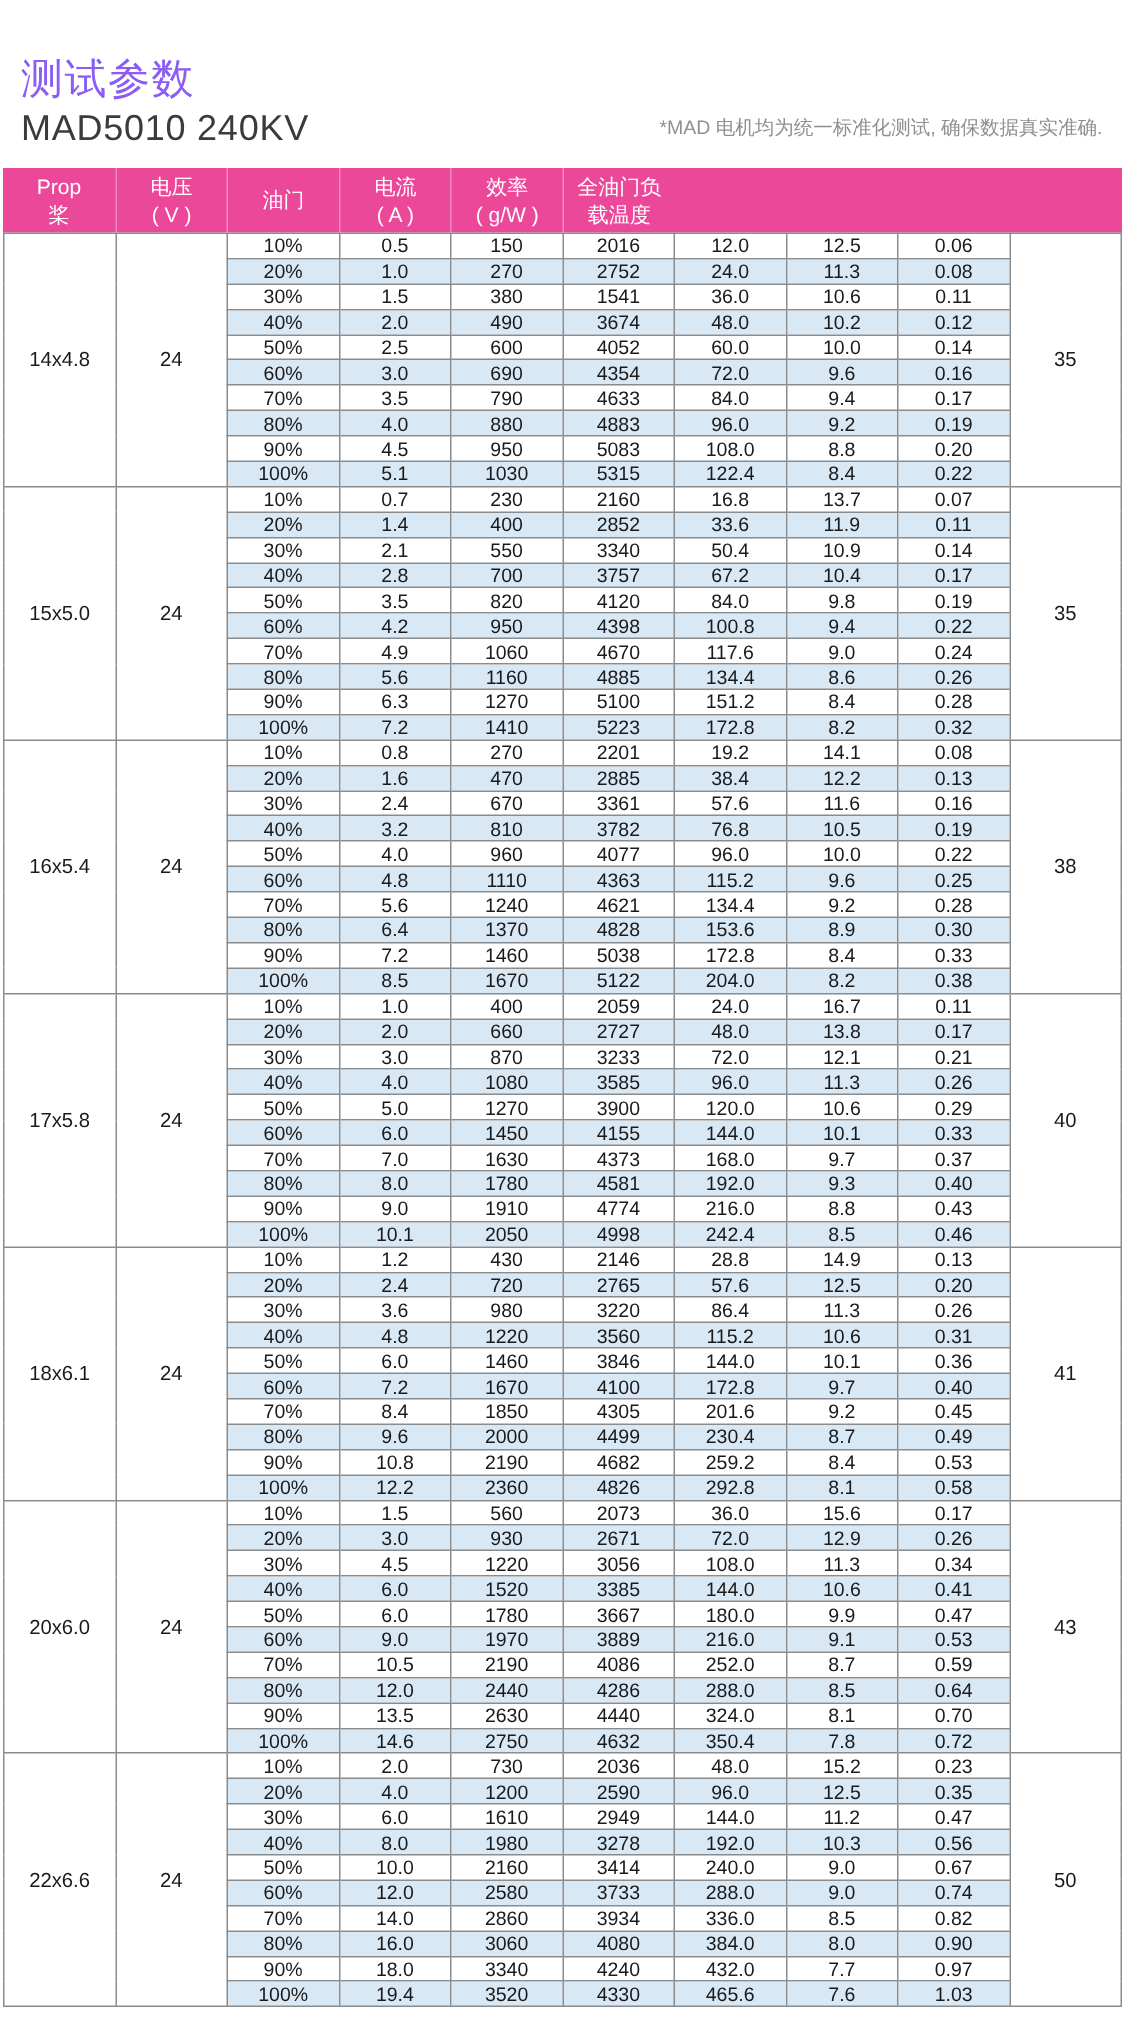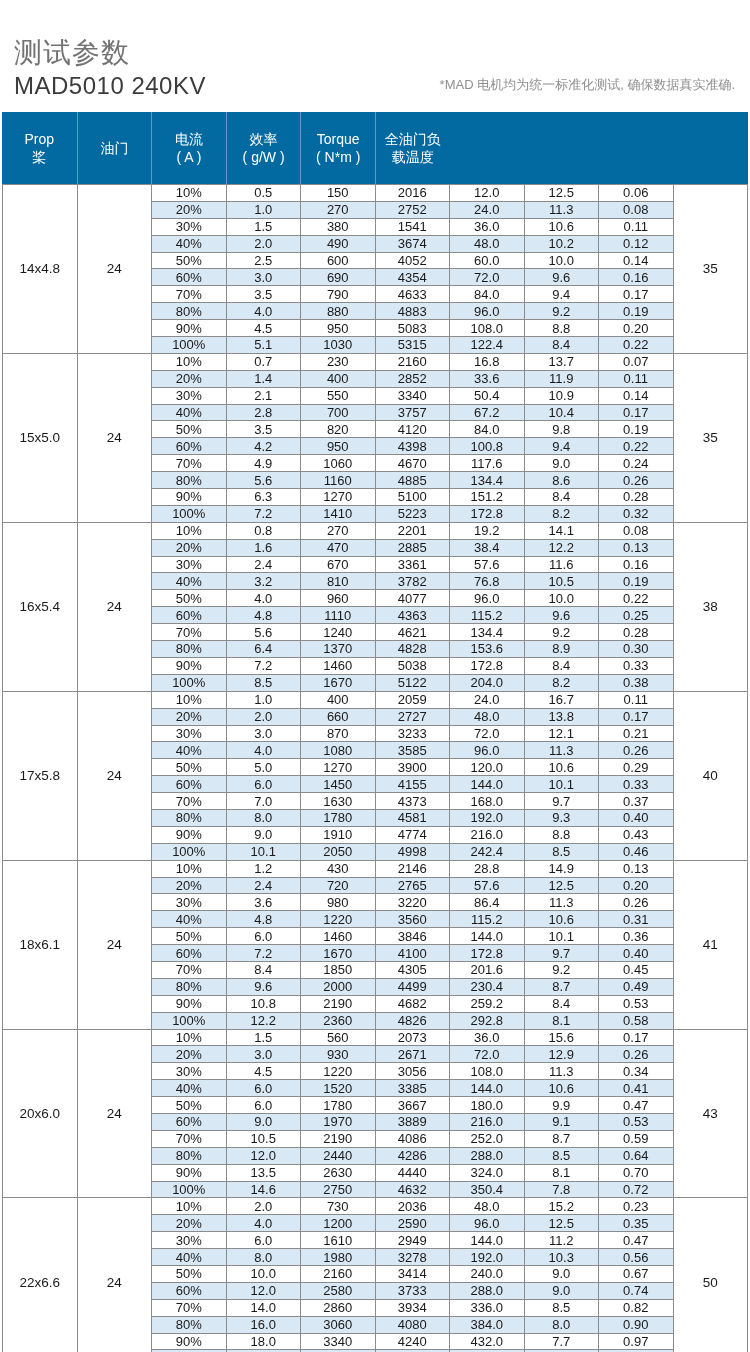--- a/index.html
+++ b/index.html
@@ -8,39 +8,39 @@
     width: 750px;
     height: 1352px;
     overflow: hidden;
     background: #ffffff;
     font-family: "Liberation Sans", "DejaVu Sans", sans-serif;
   }
   
   .head-block { position: relative; height: 112px; }
   .page-title {
     position: absolute; left: 14px; top: 38px;
-    font-size: 28px; font-weight: 500; color: #737373;
+    font-size: 28px; font-weight: 500; color: #8b5cf6;
     letter-spacing: 1px; line-height: 1.1;
   }
   .page-subtitle {
     position: absolute; left: 14px; top: 72px;
     font-size: 24px; font-weight: 400; color: #3b3b3b;
     letter-spacing: 0.5px;
   }
   .page-note {
     position: absolute; right: 15px; top: 76px;
     font-size: 13px; color: #8f8f8f; text-align: center;
   }
   
   .thead-grid {
     display: grid;
     grid-template-columns: repeat(10, 1fr);
-    width: 746px; height: 72px;
+    width: 746px; height: 43px;
     margin: 0 2px;
-    background: #0369a1;
+    background: #ec4899;
     color: #ffffff;
   }
   .hcell {
     display: flex; flex-direction: column;
     align-items: center; justify-content: center;
     font-size: 14px; line-height: 1.3; text-align: center;
   }
   .hcell + .hcell { border-left: 1px solid rgba(255,255,255,0.35); }
   
   table.spec {
@@ -75,35 +75,35 @@
     <div class="page-subtitle">MAD5010 240KV</div>
     <div class="page-note">*MAD 电机均为统一标准化测试, 确保数据真实准确.</div>
   </div>
 
   <div class="thead-grid" id="col-headers">
       <div class="hcell">
         <div>Prop</div>
         <div>桨</div>
       </div>
       <div class="hcell">
+        <div>电压</div>
+        <div>( V )</div>
+      </div>
+      <div class="hcell">
         <div>油门</div>
       </div>
       <div class="hcell">
         <div>电流</div>
         <div>( A )</div>
       </div>
       <div class="hcell">
         <div>效率</div>
         <div>( g/W )</div>
       </div>
       <div class="hcell">
-        <div>Torque</div>
-        <div>( N*m )</div>
-      </div>
-      <div class="hcell">
         <div>全油门负</div>
         <div>载温度</div>
       </div>
     </div>
 
   <table class="spec">
     <colgroup>
       <col>
         <col>
         <col>

